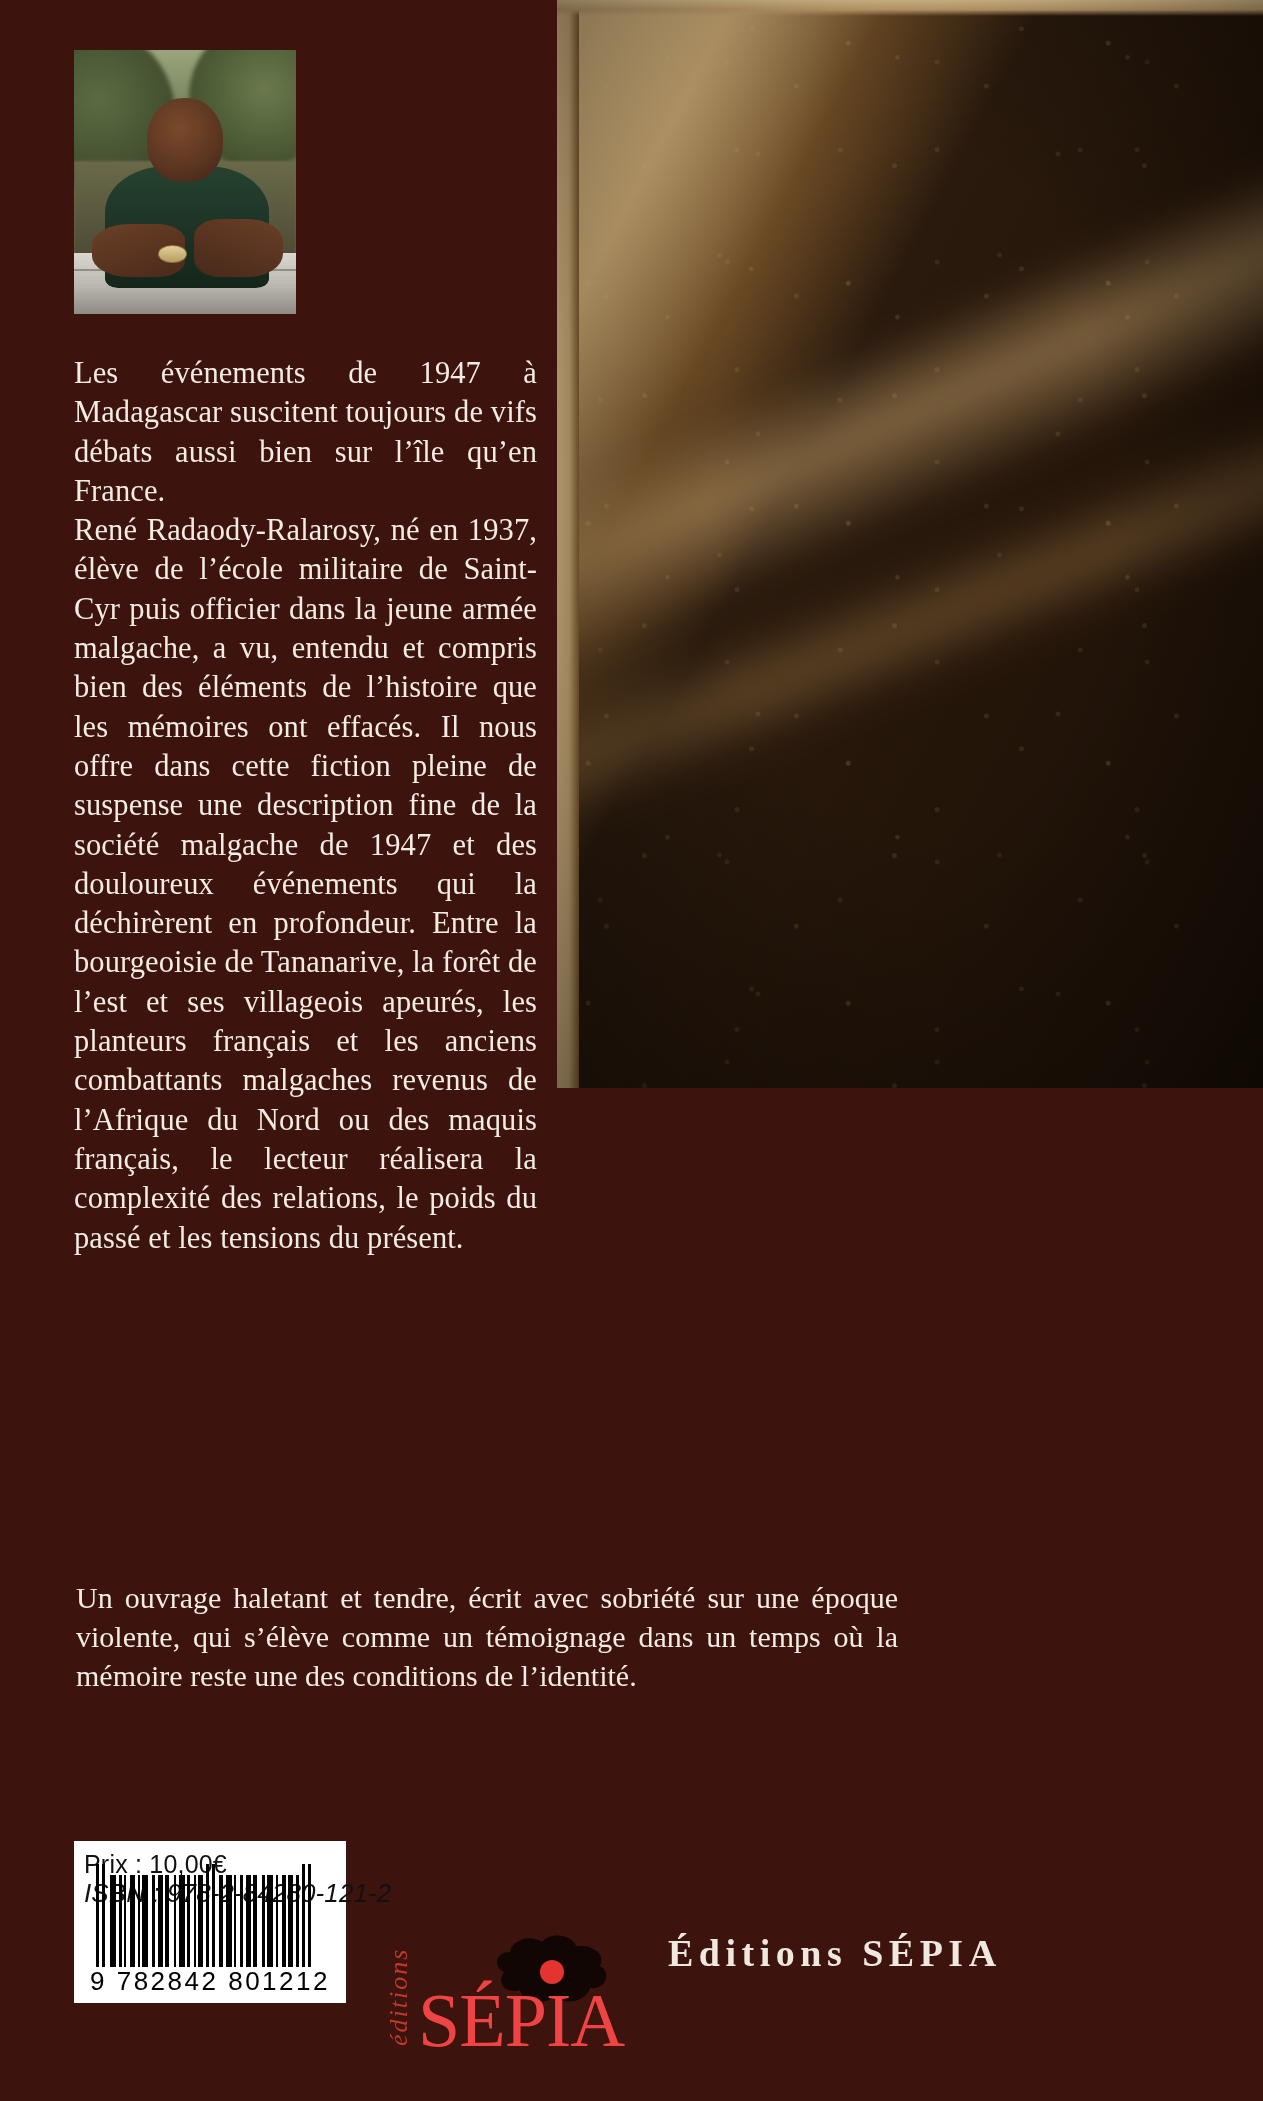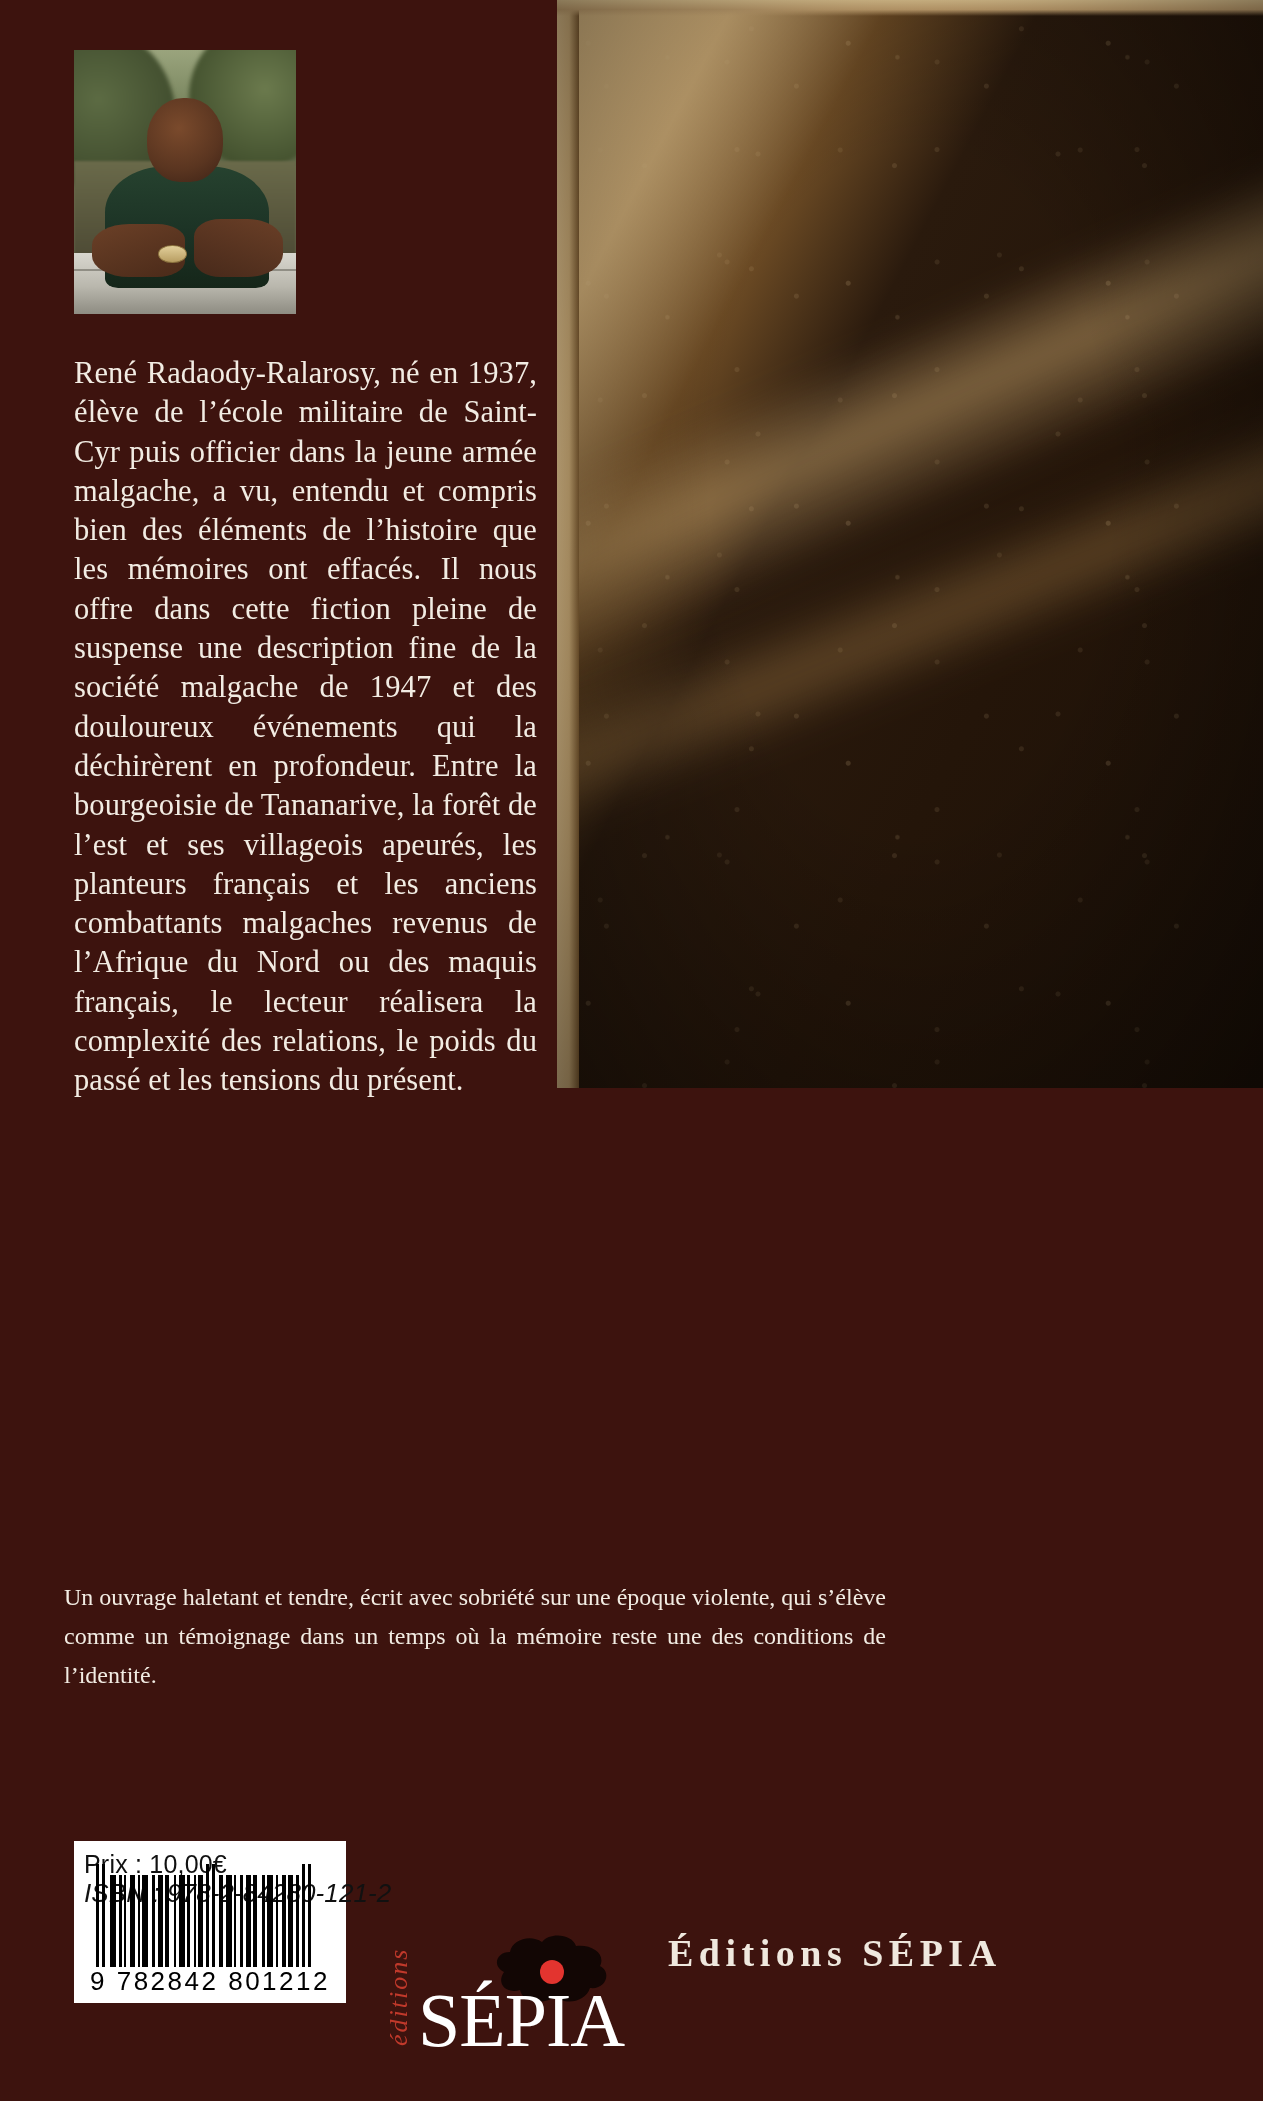--- a/index.html
+++ b/index.html
@@ -162,25 +162,25 @@
     font-size: 30.5px;
     line-height: 39.3px;
     text-align: justify;
     text-align-last: left;
     letter-spacing: .1px;
   }
   .body-col p { margin: 0; }
 
   .body-wide {
     position: absolute;
-    left: 64px;
+    left: 76px;
     top: 1578px;
     width: 822px;
     color: #f2ece3;
-    font-size: 24px;
+    font-size: 30px;
     line-height: 39px;
     text-align: justify;
     text-align-last: left;
   }
   .body-wide p { margin: 0; }
 
   
   #barcode-block {
     position: absolute;
     left: 74px;
@@ -254,21 +254,21 @@
     transform: rotate(180deg);
     text-align: center;
   }
   #sepia-word {
     position: absolute;
     left: 40px;
     top: 52px;
     font-family: "Liberation Serif", "DejaVu Serif", serif;
     font-size: 76px;
     line-height: 76px;
-    color: #ffffff;
+    color: #ef4444;
     letter-spacing: -1px;
   }
   #logo-blob {
     position: absolute;
     left: 108px;
     top: 2px;
     width: 130px;
     height: 76px;
   }
   #logo-blob svg { display: block; width: 100%; height: 100%; }
@@ -315,20 +315,21 @@
     <div class="paper"></div>
     <div class="band"></div>
     <div class="band2"></div>
     <div class="grain"></div>
     <div class="edge-left"></div>
     <div class="edge-top"></div>
     <div class="vignette"></div>
   </div>
 
   <div class="body-col">
+    <p>Les événements de 1947 à Madagascar suscitent toujours de vifs débats aussi bien sur l’île qu’en France.</p>
     <p>René Radaody-Ralarosy, né en 1937, élève de l’école militaire de Saint-Cyr puis officier dans la jeune armée malgache, a vu, entendu et compris bien des éléments de l’histoire que les mémoires ont effacés. Il nous offre dans cette fiction pleine de suspense une description fine de la société malgache de 1947 et des douloureux événements qui la déchirèrent en profondeur. Entre la bourgeoisie de Tananarive, la forêt de l’est et ses villageois apeurés, les planteurs français et les anciens combattants malgaches revenus de l’Afrique du Nord ou des maquis français, le lecteur réalisera la complexité des relations, le poids du passé et les tensions du présent.</p>
   </div>
 
   <div class="body-wide">
     <p>Un ouvrage haletant et tendre, écrit avec sobriété sur une époque violente, qui s’élève comme un témoignage dans un temps où la mémoire reste une des conditions de l’identité.</p>
   </div>
 
   <div id="barcode-block">
     <div class="price">Prix : 10,00€</div>
     <div class="isbn">ISBN : 978-2-84280-121-2</div>

